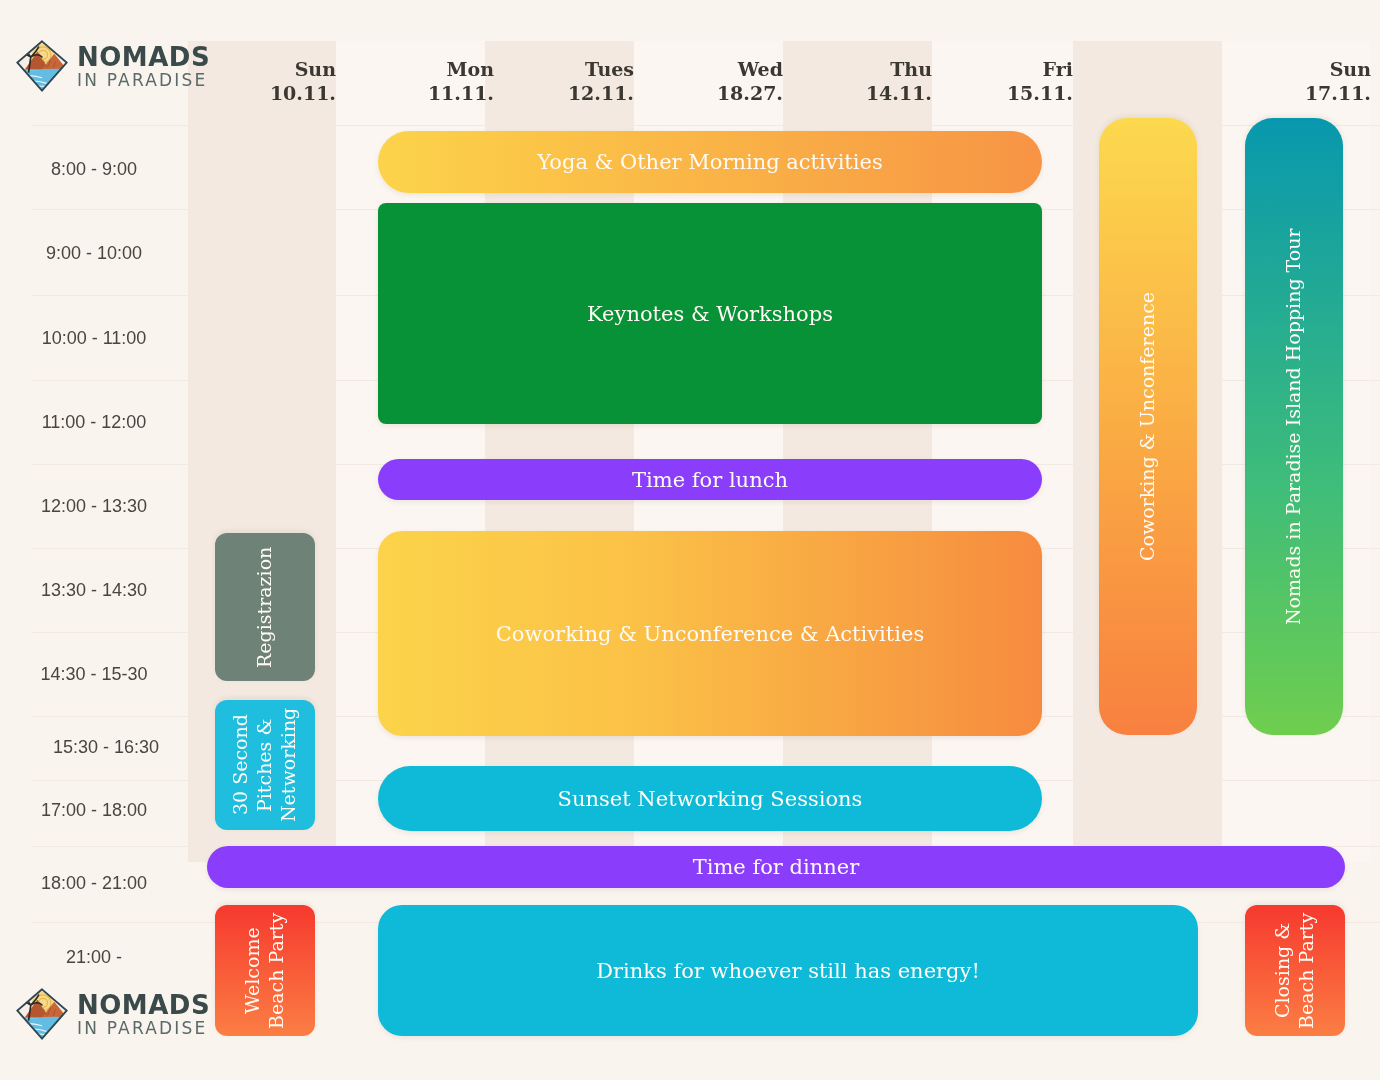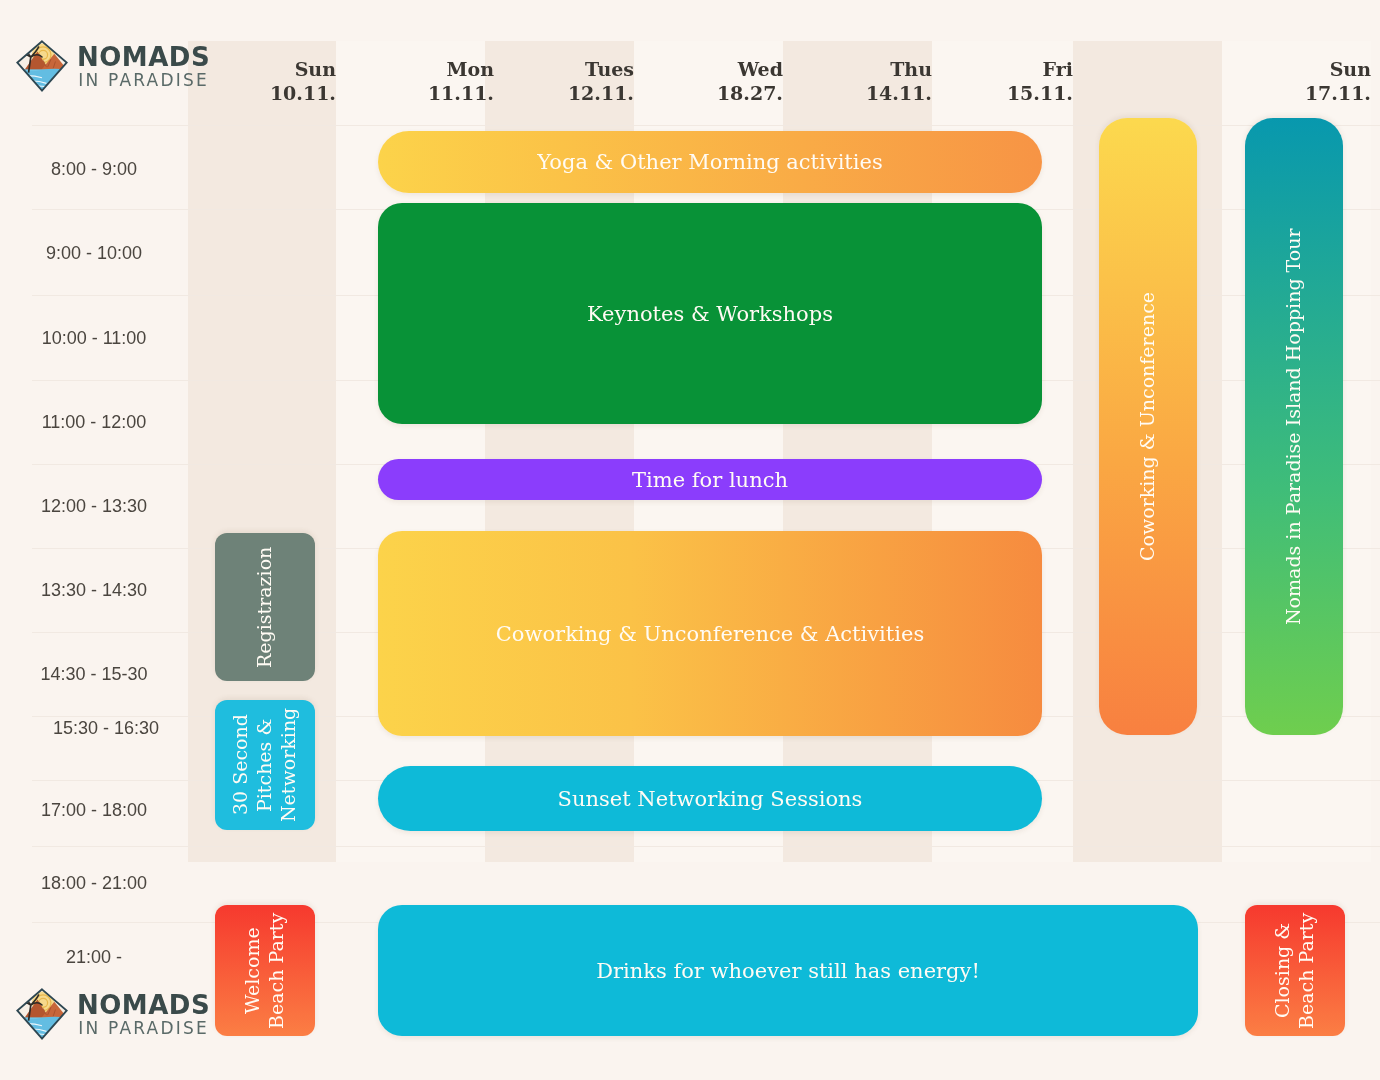--- a/index.html
+++ b/index.html
@@ -92,21 +92,20 @@
     writing-mode: vertical-rl;
   }
 
   
   .logo-wrap {
     position: absolute;
     z-index: 6;
     display: flex;
     align-items: center;
     gap: 7px;
-    text-align: center;
   }
   .logo-mark { width: 56px; height: 56px; flex: 0 0 auto; }
   .logo-text {
     display: flex;
     flex-direction: column;
     line-height: 1;
   }
   .logo-text .l1 {
     font-family: "DejaVu Sans", sans-serif;
     font-weight: bold;
@@ -177,50 +176,54 @@
     <span class="dat">17.11.</span>
   </div>
 
   <div class="time-label" style="top:159px;">8:00 - 9:00</div>
   <div class="time-label" style="top:243px;">9:00 - 10:00</div>
   <div class="time-label" style="top:328px;">10:00 - 11:00</div>
   <div class="time-label" style="top:412px;">11:00 - 12:00</div>
   <div class="time-label" style="top:496px;">12:00 - 13:30</div>
   <div class="time-label" style="top:580px;">13:30 - 14:30</div>
   <div class="time-label" style="top:664px;">14:30 - 15-30</div>
-  <div class="time-label" style="top:718px;padding-left:24px;">15:30 - 16:30</div>
+  <div class="time-label" style="top:737px;padding-left:24px;">15:30 - 16:30</div>
   <div class="time-label" style="top:800px;">17:00 - 18:00</div>
   <div class="time-label" style="top:873px;">18:00 - 21:00</div>
   <div class="time-label" style="top:947px;">21:00 -</div>
 
   <div class="event" style="left:378px;top:131px;width:664px;height:62px;border-radius:31px;
               background:linear-gradient(90deg,#FCD34A 0%,#FBC247 28%,#F79445 100%);">
     <span>Yoga &amp; Other Morning activities</span>
   </div>
 
-  <div class="event" style="left:378px;top:203px;width:664px;height:221px;border-radius:24px;
+  <div class="event" style="left:378px;top:203px;width:664px;height:221px;border-radius:8px;
               background:#089237;">
     <span>Keynotes &amp; Workshops</span>
   </div>
 
   <div class="event" style="left:378px;top:459px;width:664px;height:41px;border-radius:21px;
               background:#8B3DFC;">
     <span>Time for lunch</span>
   </div>
 
   <div class="event" style="left:378px;top:531px;width:664px;height:205px;border-radius:24px;
               background:linear-gradient(90deg,#FCD34A 0%,#FBC247 38%,#F68B3F 100%);">
     <span>Coworking &amp; Unconference &amp; Activities</span>
   </div>
 
   <div class="event" style="left:378px;top:766px;width:664px;height:65px;border-radius:33px;
               background:#0EBAD8;">
     <span>Sunset Networking Sessions</span>
   </div>
 
+  <div class="event" style="left:207px;top:846px;width:1138px;height:42px;border-radius:21px;
+              background:#8B3DFC;">
+    <span>Time for dinner</span>
+  </div>
 
   <div class="event" style="left:378px;top:905px;width:820px;height:131px;border-radius:24px;
               background:#0EBAD8;">
     <span>Drinks for whoever still has energy!</span>
   </div>
 
   <div class="event vert" style="left:215px;top:533px;width:100px;height:148px;border-radius:12px;
               background:#6E8278;">
     <span class="lbl">Registrazion</span>
   </div>

